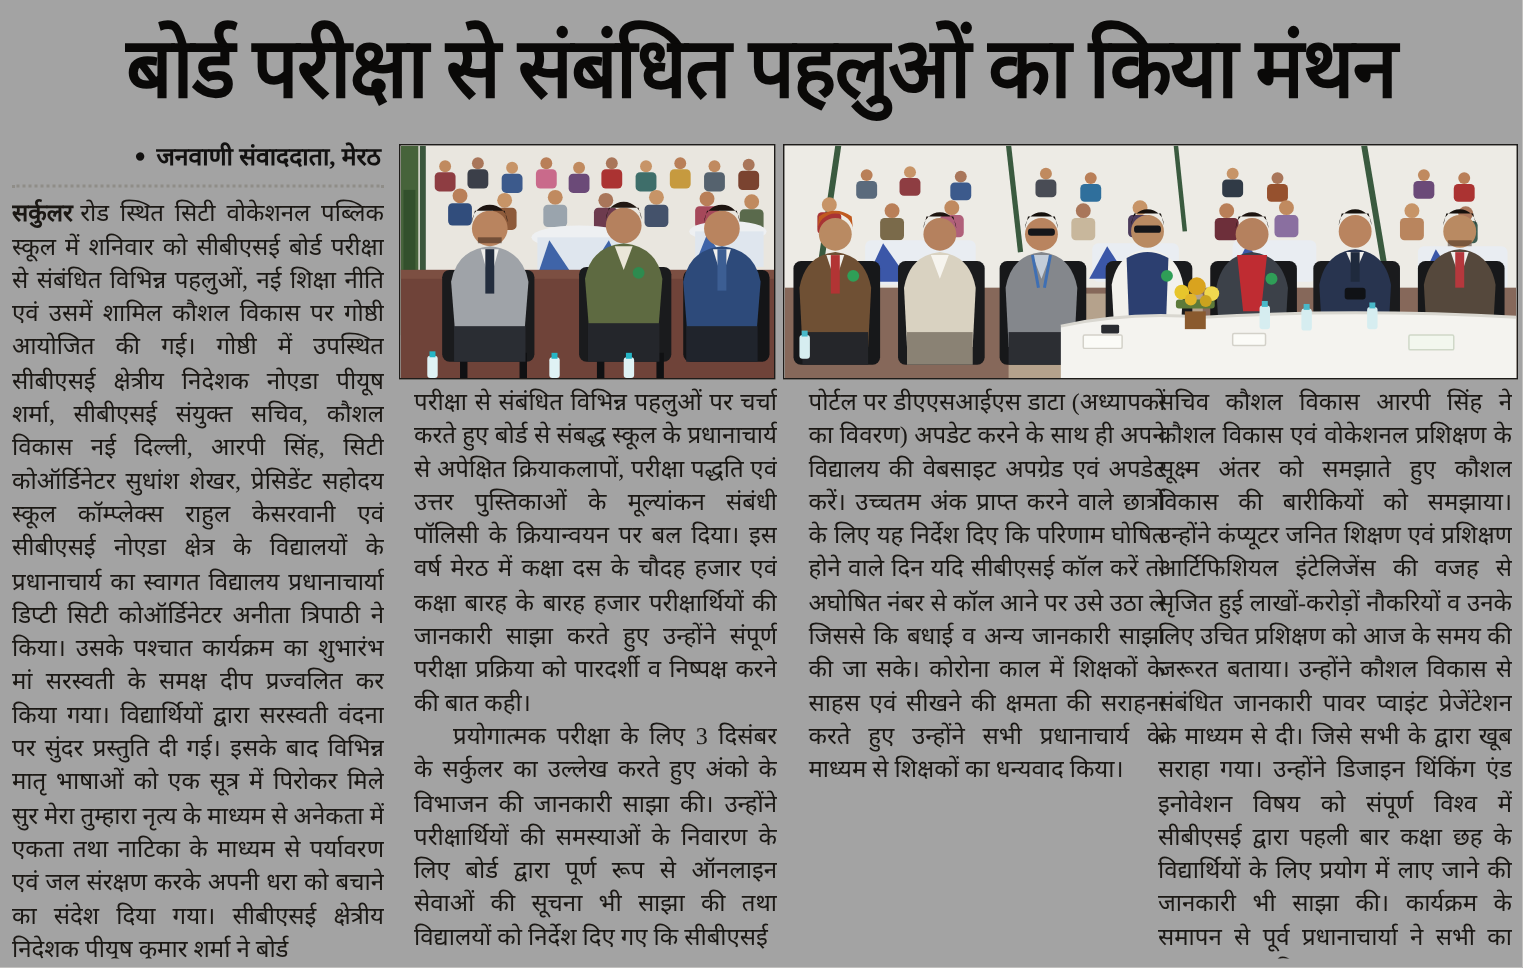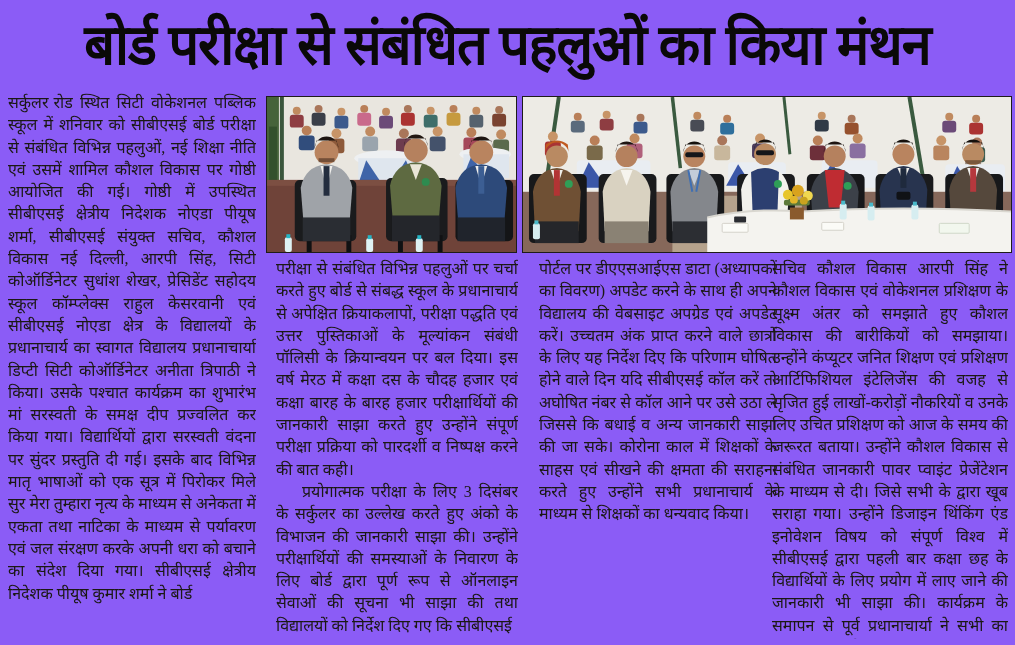--- a/index.html
+++ b/index.html
@@ -2,21 +2,21 @@
 <html><head>
 <meta charset="utf-8">
 <style>
   * { margin:0; padding:0; box-sizing:border-box; }
   html,body { width:1015px; height:645px; }
   body {
     background:#f5f4f0;
     font-family:"Liberation Serif","DejaVu Sans",serif;
     overflow:hidden; position:relative;
   }
-  .page { position:absolute; inset:0; background:#8b5cf6; color:#161310; }
+  .page { position:absolute; inset:0; background:#a3a3a3; color:#161310; }
 
   .headline {
     position:absolute; top:2px; left:0; right:0;
     text-align:center; white-space:nowrap;
     font-size:54px; line-height:84px; font-weight:900;
     letter-spacing:-1px; color:#0a0908;
     transform:scaleY(1.04); transform-origin:top center;
   }
 
   .col {
@@ -29,39 +29,42 @@
   .col2 { left:276px; width:242px; }
   .col3 { left:539px; width:238px; }
   .col4 { left:772px; width:236px; }
 
   .byline {
     text-align:right; font-weight:bold; font-size:16.5px;
     padding:2px 2px 6px 0; margin-bottom:7px;
     border-bottom:2px dotted #8f8d88; color:#121110;
   }
   .byline .bullet { font-size:13px; margin-right:7px; position:relative; top:-2px; }
-  .lead { font-weight:normal; margin-right:5px; }
+  .lead { font-weight:bold; margin-right:5px; }
   .indent { text-indent:26px; }
 
   .photo {
     position:absolute; top:96px; height:157px;
     border:1px solid #1e1c1a; background:#e8e5e0; overflow:hidden;
   }
   .photo1 { left:266px; width:251px; }
   .photo2 { left:522px; width:490px; }
   .photo svg { display:block; width:100%; height:100%; }
 </style>
 </head>
 <body>
 
 <div class="page">
 
   <h1 class="headline">बोर्ड परीक्षा से संबंधित पहलुओं का किया मंथन</h1>
 
   <div class="col col1">
+    <div class="byline">
+      <span class="bullet">●</span><span>जनवाणी संवाददाता, मेरठ</span>
+    </div>
     <p><span class="lead">सर्कुलर</span><span>रोड स्थित सिटी वोकेशनल पब्लिक स्कूल में शनिवार को सीबीएसई बोर्ड परीक्षा से संबंधित विभिन्न पहलुओं, नई शिक्षा नीति एवं उसमें शामिल कौशल विकास पर गोष्ठी आयोजित की गई। गोष्ठी में उपस्थित सीबीएसई क्षेत्रीय निदेशक नोएडा पीयूष शर्मा, सीबीएसई संयुक्त सचिव, कौशल विकास नई दिल्ली, आरपी सिंह, सिटी कोऑर्डिनेटर सुधांश शेखर, प्रेसिडेंट सहोदय स्कूल कॉम्प्लेक्स राहुल केसरवानी एवं सीबीएसई नोएडा क्षेत्र के विद्यालयों के प्रधानाचार्य का स्वागत विद्यालय प्रधानाचार्या डिप्टी सिटी कोऑर्डिनेटर अनीता त्रिपाठी ने किया। उसके पश्चात कार्यक्रम का शुभारंभ मां सरस्वती के समक्ष दीप प्रज्वलित कर किया गया। विद्यार्थियों द्वारा सरस्वती वंदना पर सुंदर प्रस्तुति दी गई। इसके बाद विभिन्न मातृ भाषाओं को एक सूत्र में पिरोकर मिले सुर मेरा तुम्हारा नृत्य के माध्यम से अनेकता में एकता तथा नाटिका के माध्यम से पर्यावरण एवं जल संरक्षण करके अपनी धरा को बचाने का संदेश दिया गया। सीबीएसई क्षेत्रीय निदेशक पीयूष कुमार शर्मा ने बोर्ड</span></p>
   </div>
 
   <figure class="photo photo1">
     <svg viewBox="0 0 251 157" preserveAspectRatio="none">
       <rect x="0" y="0" width="251" height="157" fill="#e9e6df"></rect>
 
       <rect x="0" y="0" width="12" height="128" fill="#46633a"></rect>
       <rect x="2" y="30" width="8" height="60" fill="#33502c"></rect>
       <rect x="13" y="0" width="4" height="112" fill="#3a563c"></rect>

